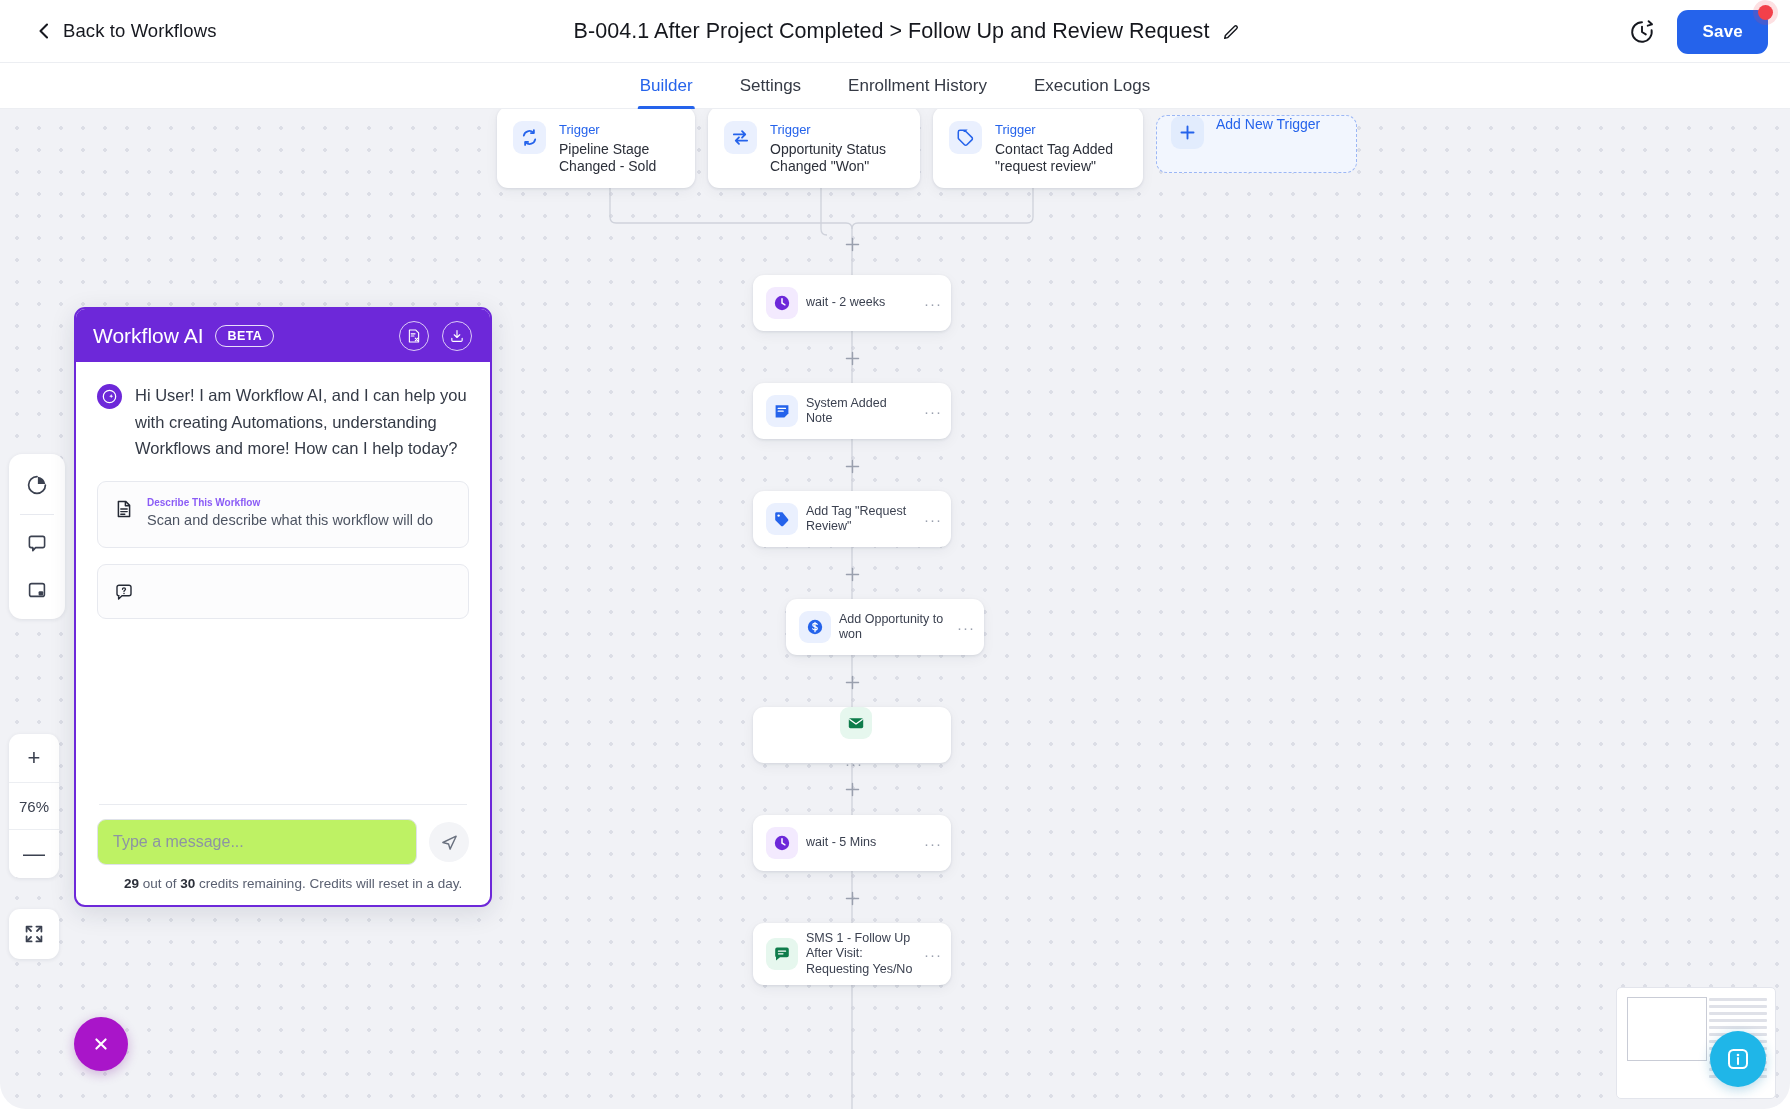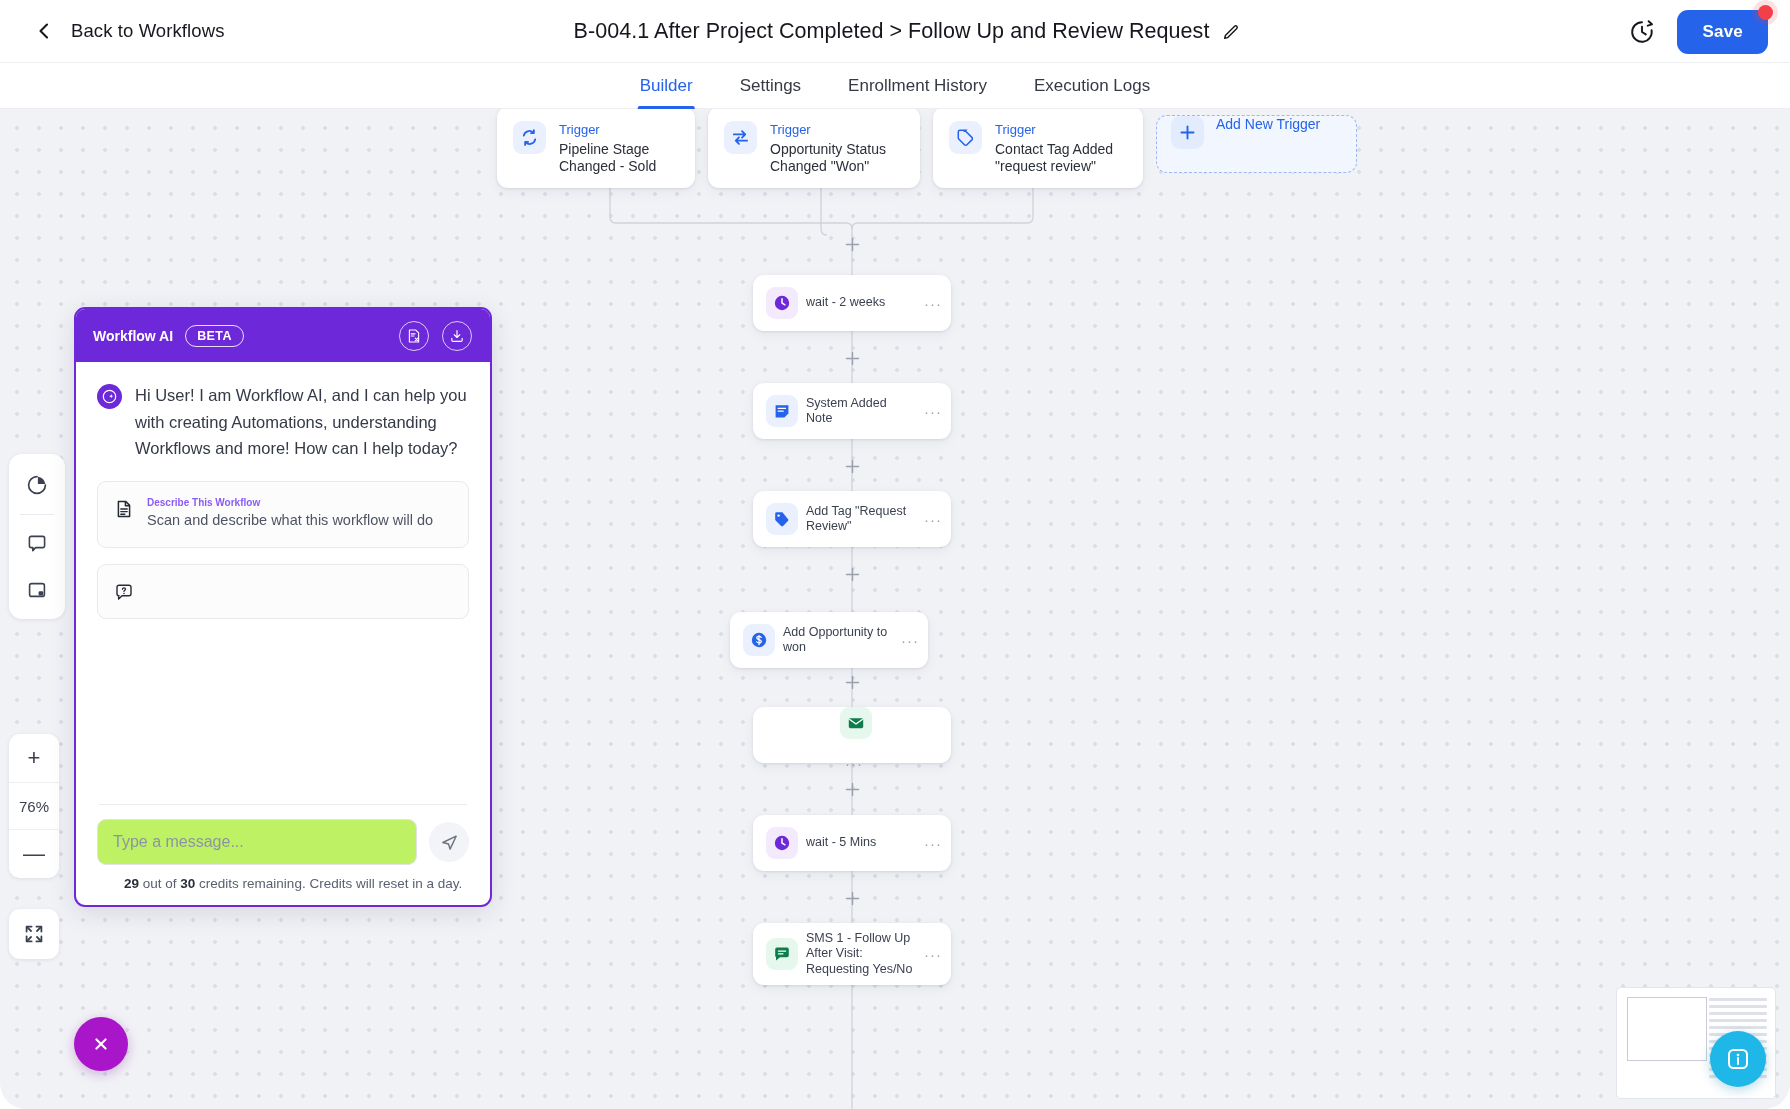--- a/index.html
+++ b/index.html
@@ -19,21 +19,21 @@
 
   
   .topbar {
     position: absolute; left: 0; top: 0;
     width: 1790px; height: 63px;
     background: #fff;
     border-bottom: 1px solid #eceef2;
     display: flex; align-items: center;
   }
   .back-link {
-    display: flex; align-items: center; gap: 19px;
+    display: flex; align-items: center; gap: 11px;
     margin-left: 36px;
     cursor: pointer;
   }
   .back-chevron { width: 16px; height: 16px; display:block; }
   .back-label { font-size: 18.5px; color: #16181f; letter-spacing: .1px; }
 
   .title-wrap {
     position: absolute; left: 12px; top: 0; width: 1790px; height: 63px;
     display: flex; align-items: center; justify-content: center; gap: 14px;
     pointer-events: none;
@@ -235,21 +235,21 @@
     border-radius: 11px;
     box-shadow: 0 6px 26px rgba(22,30,55,.12);
     display: flex; flex-direction: column;
     overflow: hidden;
   }
   .ai-head {
     height: 53px; background: #6d28d9;
     display: flex; align-items: center; padding: 0 18px 0 17px;
     gap: 12px;
   }
-  .ai-title { font-size: 14px; font-weight: 700; color: #fff; }
+  .ai-title { font-size: 21px; font-weight: 400; color: #fff; }
   .beta-pill {
     font-size: 12.5px; font-weight: 700; color: #fff;
     border: 1.4px solid rgba(255,255,255,.85); border-radius: 11px;
     padding: 3px 11px; letter-spacing: .4px;
   }
   .ai-head-actions { margin-left: auto; display: flex; gap: 13px; }
   .ai-circ-btn {
     width: 30px; height: 30px; border-radius: 50%;
     border: 1.3px solid rgba(255,255,255,.75);
     display: flex; align-items: center; justify-content: center; cursor: pointer;
@@ -490,21 +490,21 @@
       <span class="node-ico ico-blue">
         <svg width="18" height="18" viewBox="0 0 18 18">
           <path d="M9.4 2.2H3.6a1.4 1.4 0 0 0-1.4 1.4v5.8c0 .4.2.8.4 1l5.5 5.5c.6.6 1.5.6 2 0l4.8-4.8c.6-.5.6-1.4 0-2L9.4 2.2z" fill="#2563eb"></path>
           <circle cx="5.6" cy="5.6" r="1.2" fill="#fff"></circle>
         </svg>
       </span>
       <span class="node-label">Add Tag "Request Review"</span>
       <span class="node-dots">···</span>
     </div>
 
-    <div class="node" style="left:730px; top:490px;margin-top:13px;">
+    <div class="node" style="left:786px; top:490px;">
       <span class="node-ico ico-blue">
         <svg width="18" height="18" viewBox="0 0 18 18">
           <circle cx="9" cy="9" r="7.2" fill="#2563eb"></circle>
           <path d="M9 4.3v9.4M11.2 6.4c-.5-.8-1.4-1.1-2.3-1.1-1.2 0-2.1.6-2.1 1.6 0 2.3 4.5 1.1 4.5 3.4 0 1-1 1.7-2.3 1.7-1 0-1.9-.4-2.4-1.2" fill="none" stroke="#fff" stroke-width="1.2" stroke-linecap="round"></path>
         </svg>
       </span>
       <span class="node-label">Add Opportunity to won</span>
       <span class="node-dots">···</span>
     </div>
 

